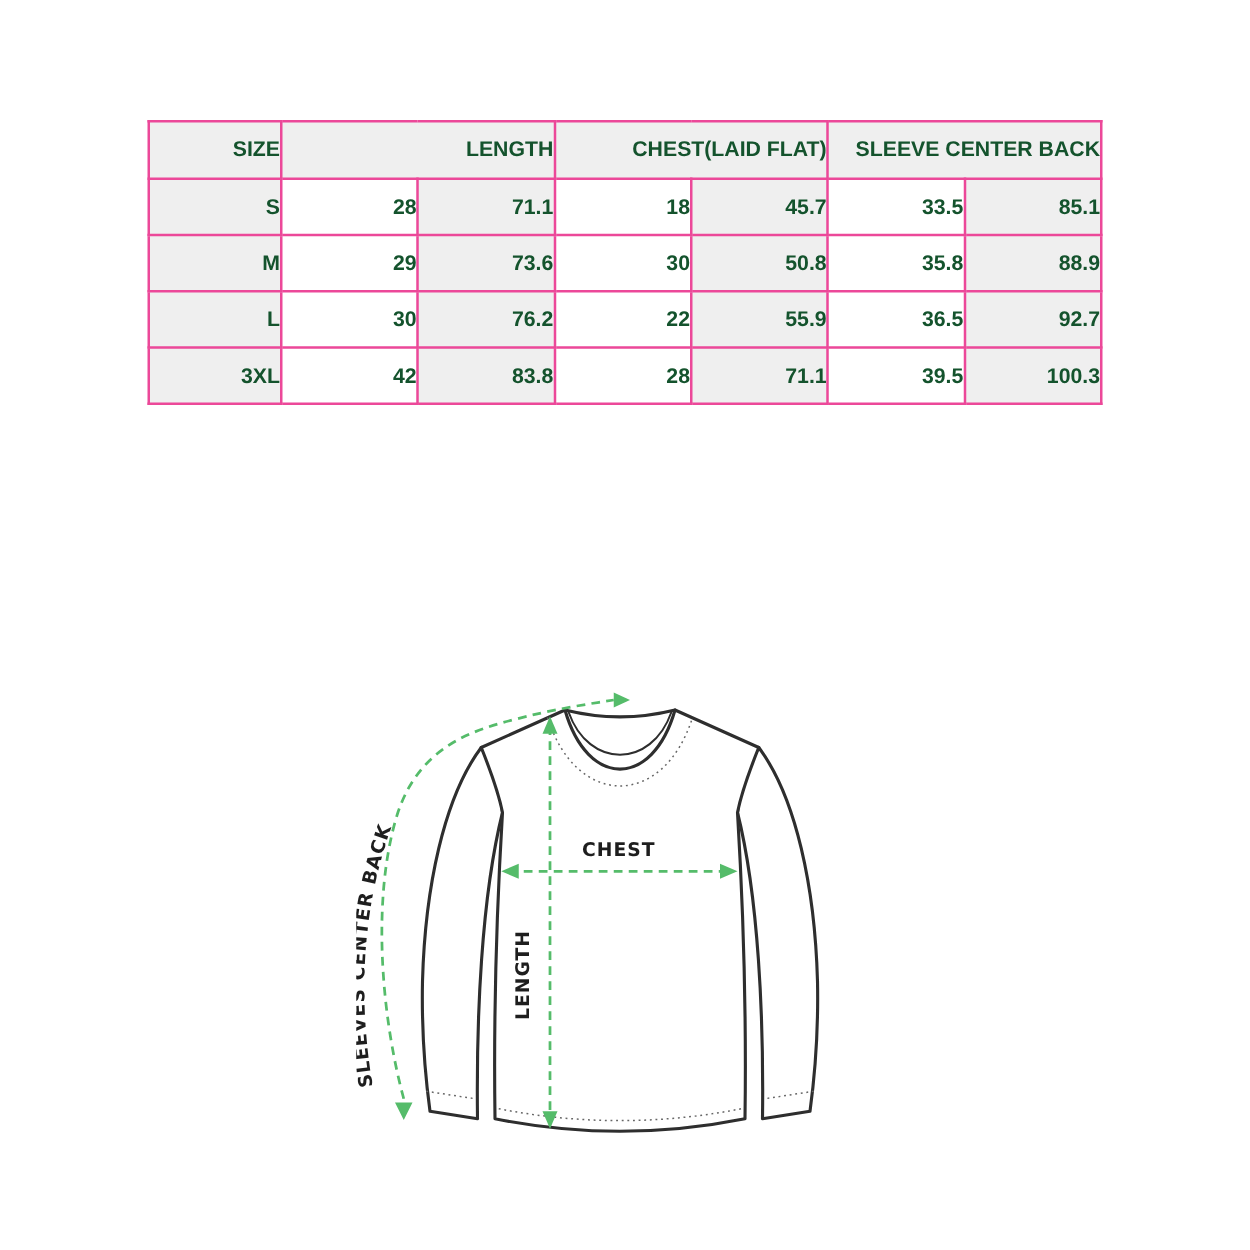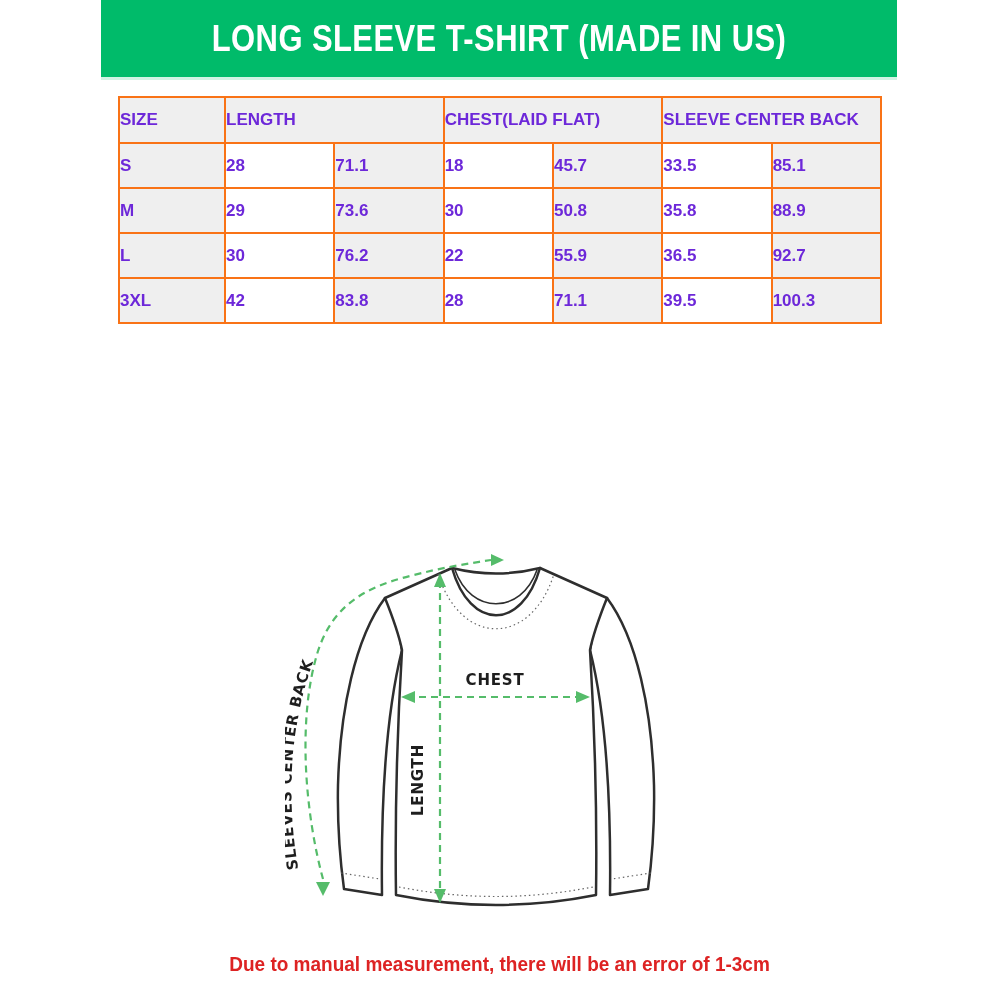--- a/index.html
+++ b/index.html
@@ -17,22 +17,22 @@
     display:inline-block; transform:scaleX(0.86); white-space:nowrap;
   }
 
   
   table.size-table {
     position:absolute; left:118px; top:96px; width:764px;
     border-collapse:collapse; table-layout:fixed;
   }
   table.size-table col.c-size { width:106px; }
   table.size-table td, table.size-table th {
-    border:2px solid #f97316; text-align:left; vertical-align:middle;
-    font-size:17px; font-weight:bold; color:#6d28d9; padding:0;
+    border:2px solid #ec4899; text-align:right; vertical-align:middle;
+    font-size:17px; font-weight:bold; color:#14532d; padding:0;
   }
   table.size-table tr { height:45px; }
   table.size-table tr.hdr { height:46px; }
   .g { background:#efefef; }
   .w { background:#ffffff; }
 
   
   .diagram { position:absolute; left:285px; top:543px; width:430px; height:400px; }
   .diagram svg { width:100%; height:100%; }
   .shirt { fill:#ffffff; stroke:#2e2e2e; stroke-width:2.5; stroke-linejoin:round; }
@@ -48,23 +48,20 @@
   }
   .note span {
     color:#dd2323; font-size:20px; font-weight:bold; display:inline-block; transform:scaleX(0.95); white-space:nowrap;
   }
 </style>
 </head>
 <body>
 
 <div class="page">
 
-  <div class="banner">
-    <span class="title">LONG SLEEVE T-SHIRT (MADE IN US)</span>
-  </div>
 
   <table class="size-table">
     <colgroup>
       <col class="c-size">
         <col>
         <col>
         <col>
         <col>
         <col>
         <col>
@@ -154,17 +151,14 @@
 
       <g>
         <path class="measure" d="M 155 38 L 155 350"></path>
         <polygon class="mArrow" points="155,30 149,44 161,44"></polygon>
         <polygon class="mArrow" points="155,360 149,346 161,346"></polygon>
         <text class="mLabel" x="138" y="237" text-anchor="middle" transform="rotate(-90 138 237)">LENGTH</text>
       </g>
     </svg>
   </div>
 
-  <div class="note">
-    <span>Due to manual measurement, there will be an error of 1-3cm</span>
-  </div>
 
 </div>
 
 </body></html>

